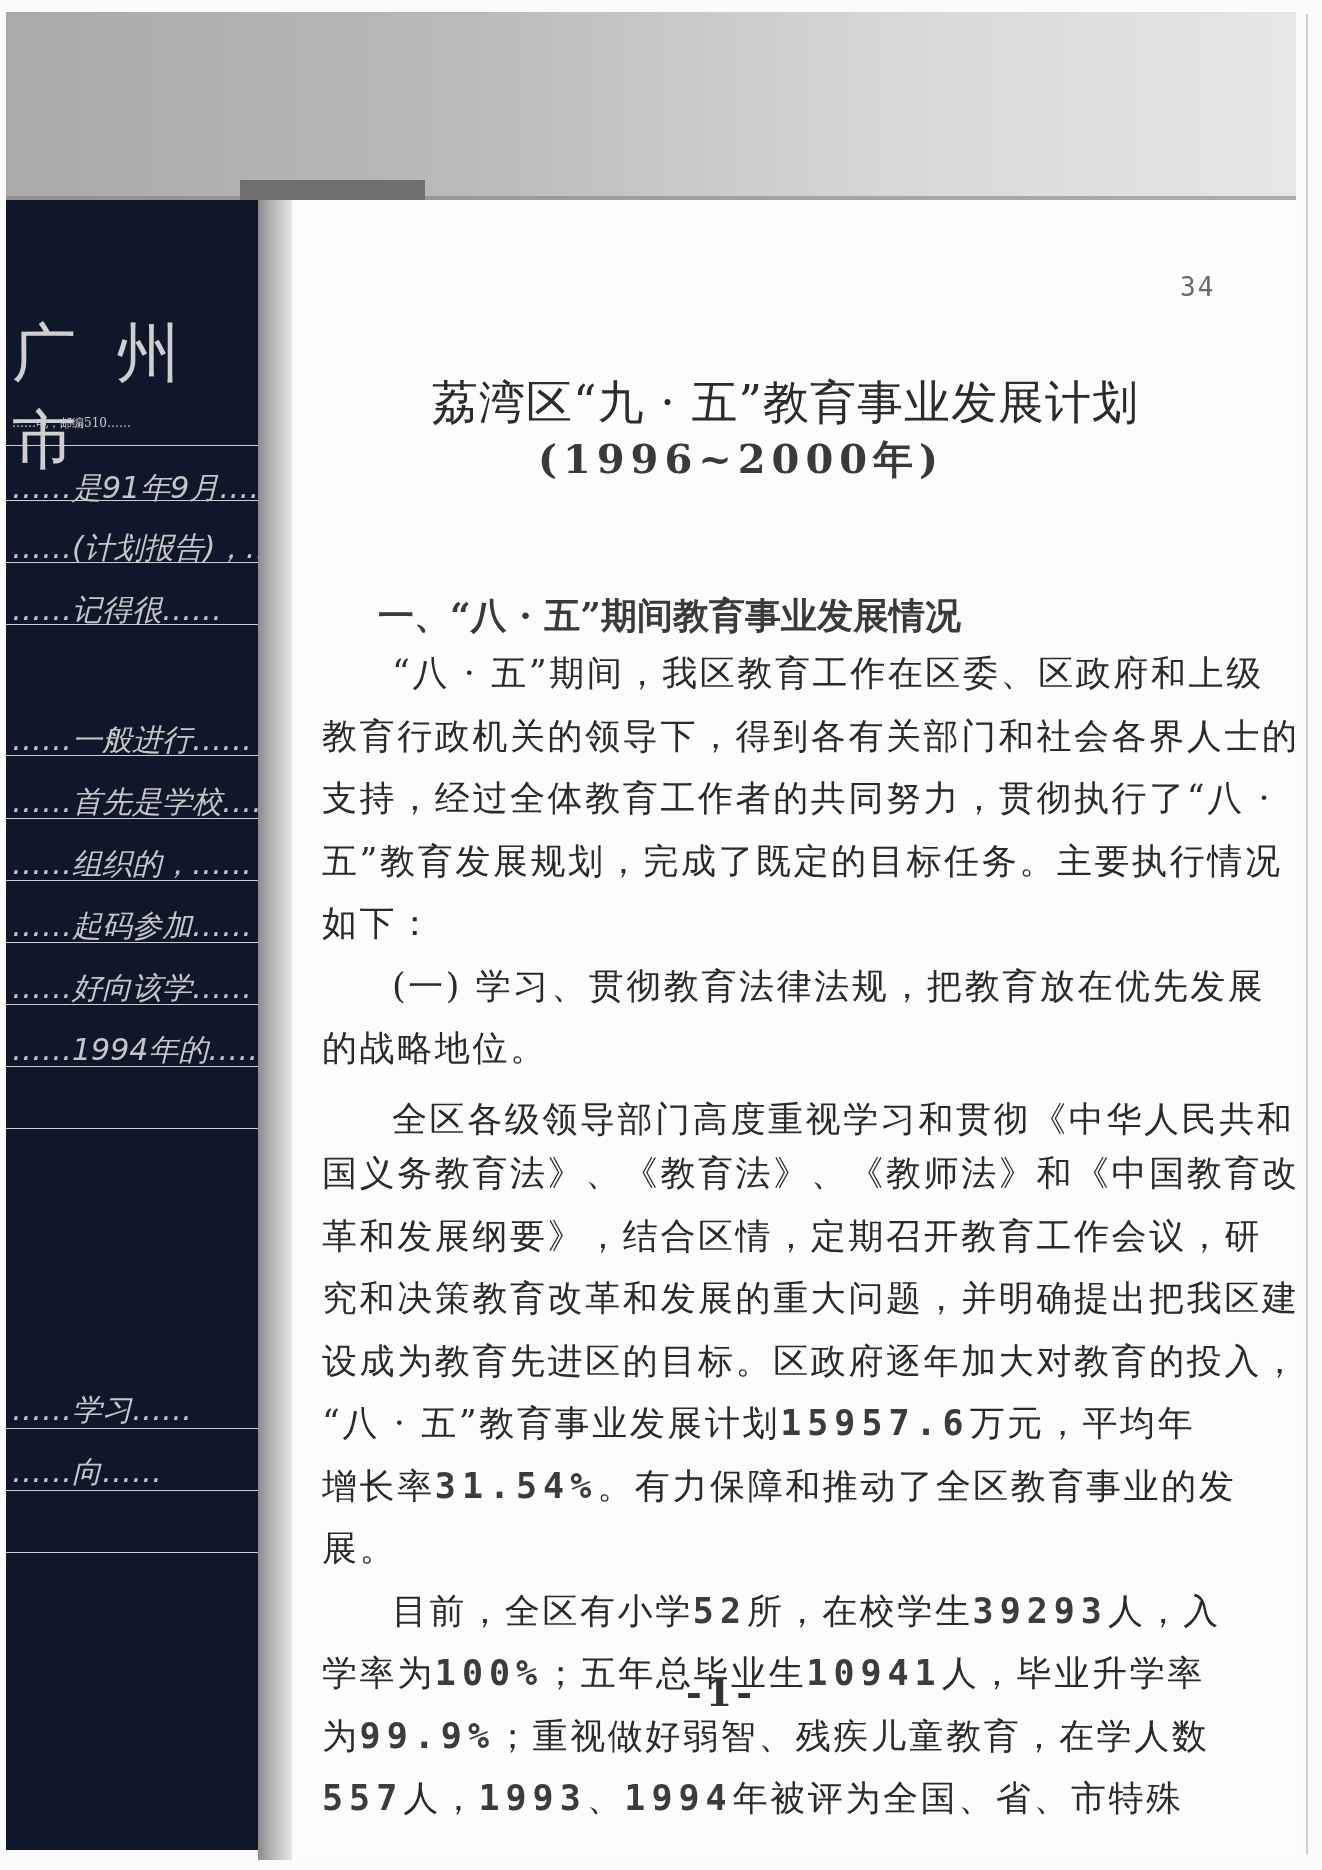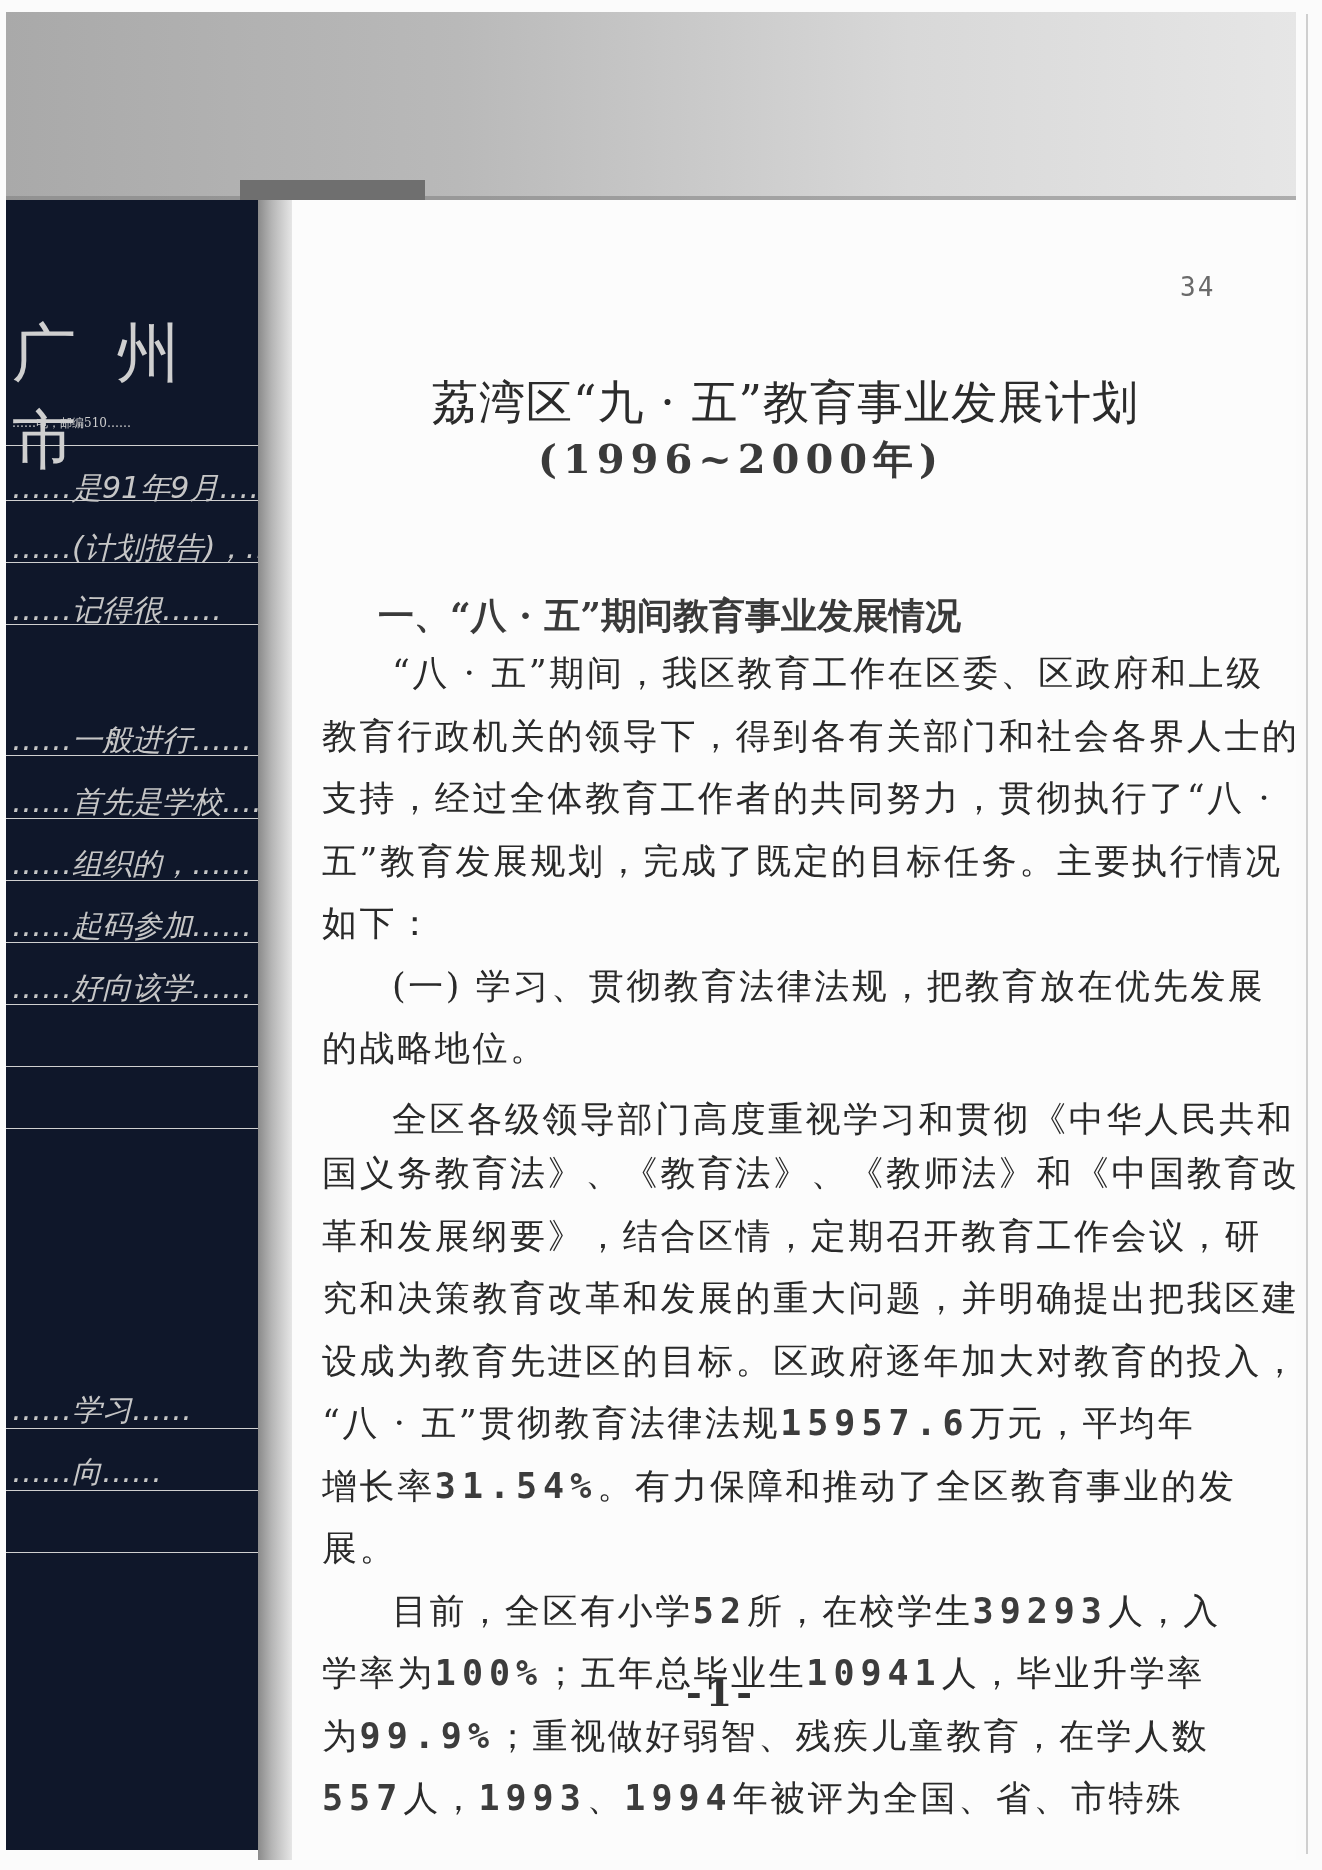--- a/index.html
+++ b/index.html
@@ -72,20 +72,21 @@
     <div class="left-rule" style="top:1352px"></div>
 
     <div class="hw" style="top:268px">……是91年9月……</div>
     <div class="hw" style="top:328px">……(计划报告)，……</div>
     <div class="hw" style="top:390px">……记得很……</div>
     <div class="hw" style="top:520px">……一般进行……</div>
     <div class="hw" style="top:582px">……首先是学校……</div>
     <div class="hw" style="top:644px">……组织的，……</div>
     <div class="hw" style="top:706px">……起码参加……</div>
     <div class="hw" style="top:768px">……好向该学……</div>
+    <div class="hw" style="top:830px">……1994年的……</div>
     <div class="hw" style="top:1190px">……学习……</div>
     <div class="hw" style="top:1252px">……向……</div>
   </div>
 
   <div class="spine"></div>
 
   <div class="right-page"></div>
 
   <div class="page-num-top">34</div>
 
@@ -99,21 +100,21 @@
       <div class="line" style="top: 775px;"><span>支持，经过全体教育工作者的共同努力，贯彻执行了“八 ·</span></div>
       <div class="line" style="top: 837.5px;"><span>五”教育发展规划，完成了既定的目标任务。主要执行情况</span></div>
       <div class="line" style="top: 900px;"><span>如下：</span></div>
       <div class="line indent" style="top: 962.5px;"><span>(一) 学习、贯彻教育法律法规，把教育放在优先发展</span></div>
       <div class="line" style="top: 1025px;"><span>的战略地位。</span></div>
       <div class="line indent" style="top: 1087.5px; margin-top: 8px;"><span>全区各级领导部门高度重视学习和贯彻《中华人民共和</span></div>
       <div class="line" style="top: 1150px;"><span>国义务教育法》、《教育法》、《教师法》和《中国教育改</span></div>
       <div class="line" style="top: 1212.5px;"><span>革和发展纲要》，结合区情，定期召开教育工作会议，研</span></div>
       <div class="line" style="top: 1275px;"><span>究和决策教育改革和发展的重大问题，并明确提出把我区建</span></div>
       <div class="line" style="top: 1337.5px;"><span>设成为教育先进区的目标。区政府逐年加大对教育的投入，</span></div>
-      <div class="line" style="top: 1400px;"><span>“八 · 五”贯彻教育法律法规</span><span class="num">15957.6</span><span>万元，平均年</span></div>
+      <div class="line" style="top: 1400px;"><span>“八 · 五”教育事业发展计划</span><span class="num">15957.6</span><span>万元，平均年</span></div>
       <div class="line" style="top: 1462.5px;"><span>增长率</span><span class="num">31.54%</span><span>。有力保障和推动了全区教育事业的发</span></div>
       <div class="line" style="top: 1525px;"><span>展。</span></div>
       <div class="line indent" style="top: 1587.5px;"><span>目前，全区有小学</span><span class="num">52</span><span>所，在校学生</span><span class="num">39293</span><span>人，入</span></div>
       <div class="line" style="top: 1650px;"><span>学率为</span><span class="num">100%</span><span>；五年总毕业生</span><span class="num">10941</span><span>人，毕业升学率</span></div>
       <div class="line" style="top: 1712.5px;"><span>为</span><span class="num">99.9%</span><span>；重视做好弱智、残疾儿童教育，在学人数</span></div>
       <div class="line" style="top: 1775px;"><span class="num">557</span><span>人，</span><span class="num">1993</span><span>、</span><span class="num">1994</span><span>年被评为全国、省、市特殊</span></div>
     </div>
 
   <div class="footer-num">-1-</div>
 </div>

